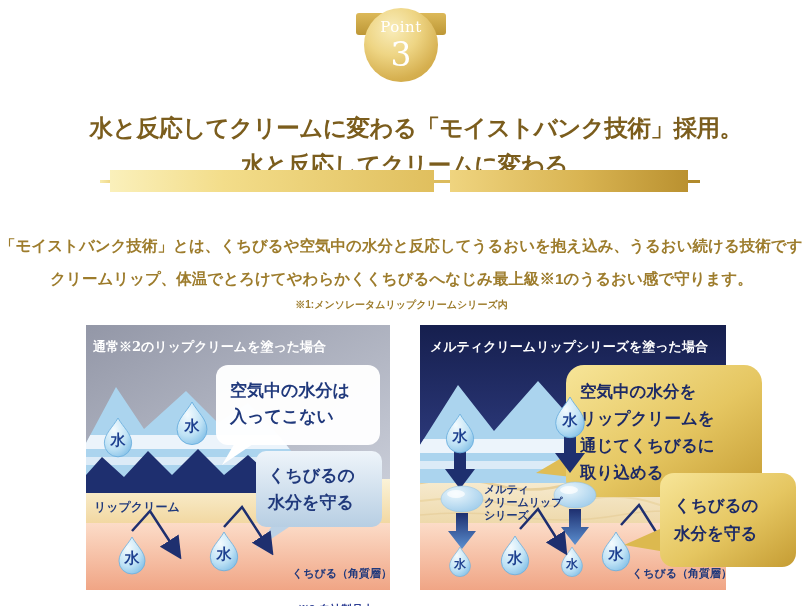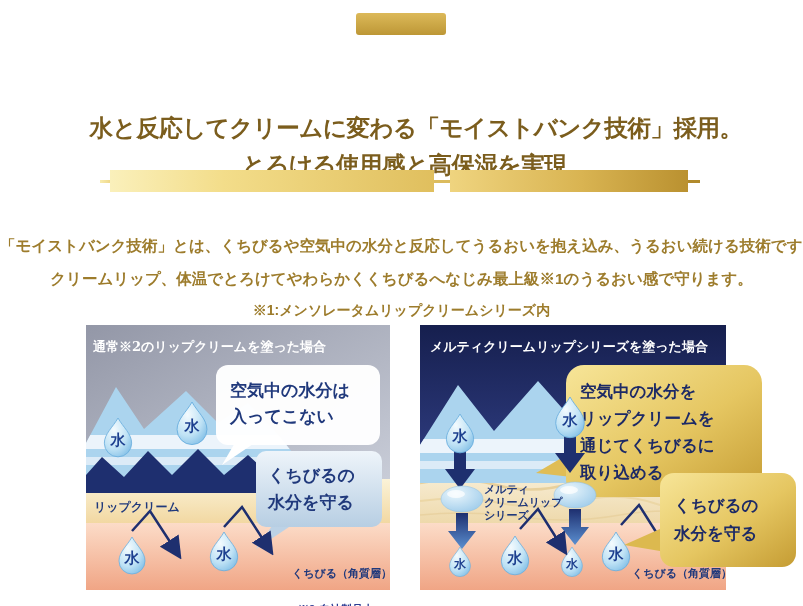--- a/index.html
+++ b/index.html
@@ -31,21 +31,21 @@
   .div-gap-line{left:334px;top:10px;width:16px;height:3px;background:#dcbc5e;}
   .div-bar-r{left:350px;top:0;width:238px;height:22px;
     background:linear-gradient(90deg,#efd47f 0%,#d9b452 55%,#ba9130 100%);}
   .div-tail-r{left:588px;top:10px;width:12px;height:3px;background:#b18a2c;}
 
   
   .body-text{position:absolute;left:0;right:0;top:213px;text-align:center;
     color:#9d7c2c;font-weight:bold;font-size:15.5px;line-height:33px;}
   .body-text span{display:block;white-space:nowrap;}
   .note1{position:absolute;left:0;right:0;top:288px;text-align:center;
-    color:#9d7c2c;font-weight:bold;font-size:14px;}
+    color:#9d7c2c;font-weight:bold;font-size:10px;}
   .note2{position:absolute;left:274px;top:591px;width:124px;text-align:center;
     color:#2c3d94;font-weight:bold;font-size:11px;}
 
   
   .diagram-left{position:absolute;left:86px;top:325px;}
   .diagram-right{position:absolute;left:420px;top:325px;}
   .svg-title{font-family:"DejaVu Serif","Liberation Serif",serif;font-weight:bold;fill:#ffffff;font-size:13px;}
   .svg-bub{font-family:"DejaVu Serif","Liberation Serif",serif;font-weight:bold;fill:#20397c;font-size:17px;}
   .svg-bub-g{font-family:"DejaVu Serif","Liberation Serif",serif;font-weight:bold;fill:#1d2a66;font-size:16.5px;}
   .svg-label{font-family:"Liberation Sans",sans-serif;font-weight:bold;fill:#20397c;font-size:12px;}
@@ -54,24 +54,28 @@
     font-size:15px;text-anchor:middle;}
   .svg-water-s{font-size:12px;}
   .arrow-line{fill:none;stroke:#1e2f6f;stroke-width:2.5;}
 </style>
 </head>
 <body>
 
 <div class="stage">
 
   <div class="badge-ribbon"></div>
+  <div class="badge">
+    <span class="p">Point</span>
+    <span class="n">3</span>
+  </div>
 
   <h1 class="headline">
     <span>水と反応してクリームに変わる「モイストバンク技術」採用。</span>
-    <span>とろける使用感と高保湿を実現。</span>
+    <span>水と反応してクリームに変わる。</span>
   </h1>
 
   <div class="divider">
     <div class="div-tail-l"></div>
     <div class="div-bar-l"></div>
     <div class="div-gap-line"></div>
     <div class="div-bar-r"></div>
     <div class="div-tail-r"></div>
   </div>
 

